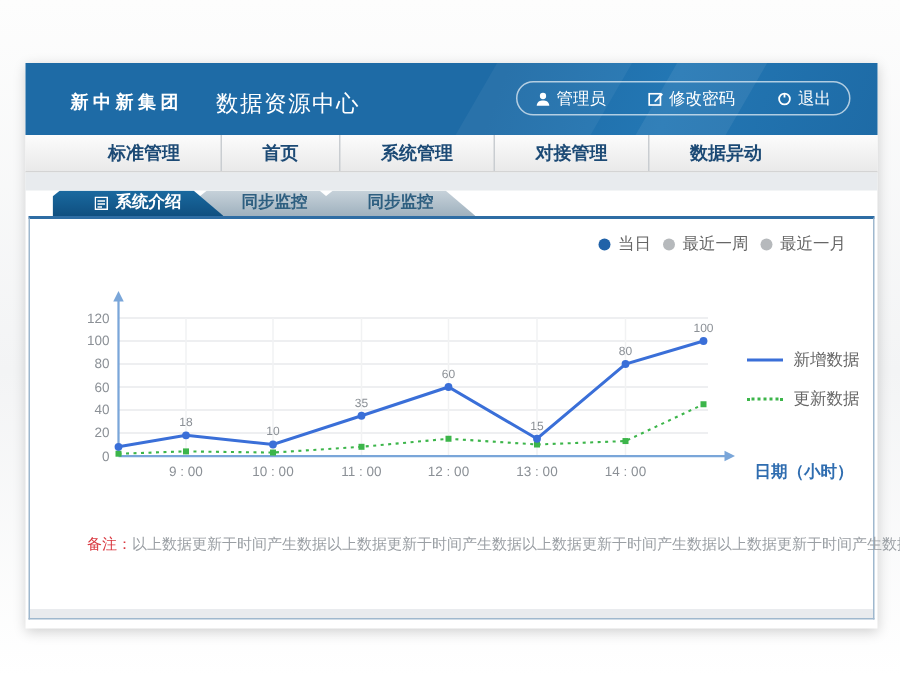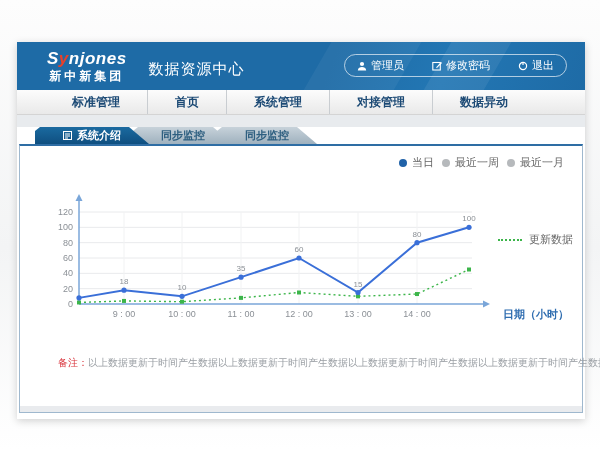--- a/index.html
+++ b/index.html
@@ -79,21 +79,20 @@
 </style>
 </head>
 <body>
 
 <div class="app">
 
   <div class="header">
     <div class="streak s1"></div>
     <div class="streak s2"></div>
     <div class="logo">
-      <div class="logo-main"><span>S</span><span class="accent">y</span><span>njones</span></div>
       <div class="logo-sub">新中新集团</div>
     </div>
     <div class="app-title">数据资源中心</div>
     <div class="user-pill" id="userPill">
         <span class="user-item">
           <span>
             <svg width="10" height="10" viewBox="0 0 10 10">
               <circle cx="5" cy="3" r="2.1" fill="#fff"></circle>
               <path d="M0.8 9.5 C1 6.8 3 6 5 6 C7 6 9 6.8 9.2 9.5 Z" fill="#fff"></path>
             </svg>
@@ -214,20 +213,24 @@
         <text x="259" y="60" text-anchor="middle" font-size="8" fill="#8b9096">60</text>
         <circle cx="318" cy="100.5" r="2.6" fill="#3a6fd8"></circle>
         <text x="318" y="94.5" text-anchor="middle" font-size="8" fill="#8b9096">15</text>
         <circle cx="377" cy="50.66666666666667" r="2.6" fill="#3a6fd8"></circle>
         <text x="377" y="44.66666666666667" text-anchor="middle" font-size="8" fill="#8b9096">80</text>
         <circle cx="429" cy="35.33333333333333" r="2.6" fill="#3a6fd8"></circle>
         <text x="429" y="29.33333333333333" text-anchor="middle" font-size="8" fill="#8b9096">100</text>
       </svg>
     <div class="series-legend" id="seriesLegend">
         <div class="legend-row">
+          <span class="swatch solid" style="border-top-color:#3a6fd8"></span>
+          <span>新增数据</span>
+        </div>
+        <div class="legend-row">
           <span class="swatch dotted" style="border-top-color:#3cb54a"></span>
           <span>更新数据</span>
         </div>
       </div>
     <div class="x-title">日期（小时）</div>
     <div class="note"><span class="red">备注：</span><span>以上数据更新于时间产生数据以上数据更新于时间产生数据以上数据更新于时间产生数据以上数据更新于时间产生数据以上数据更新于</span></div>
     <div class="footer-strip"></div>
   </div>
 
 </div>

